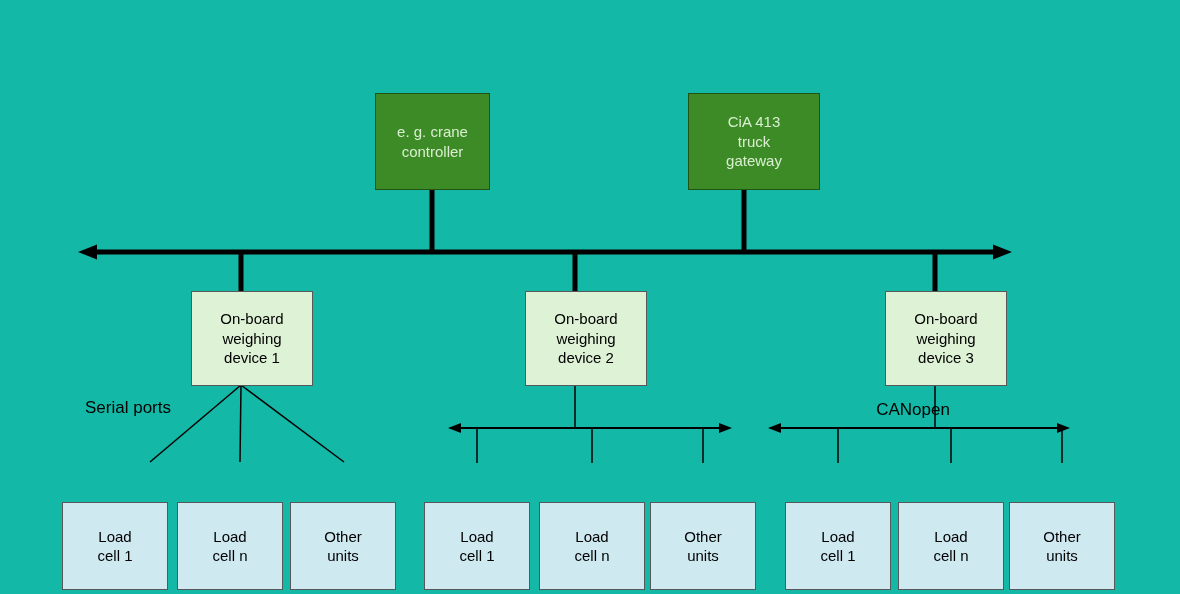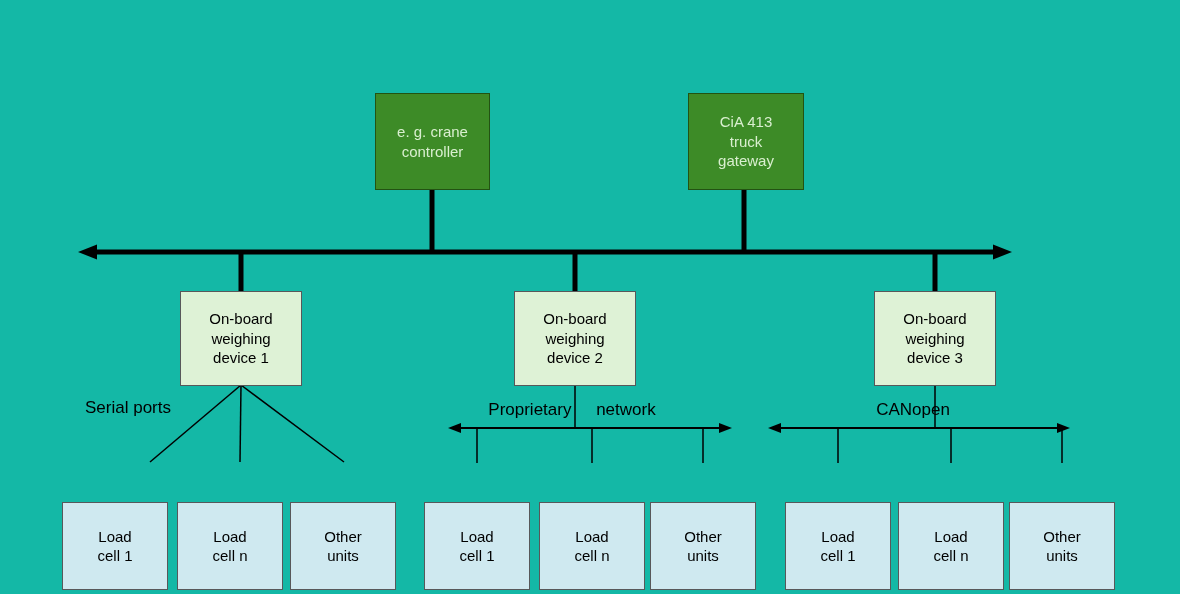--- a/index.html
+++ b/index.html
@@ -31,20 +31,21 @@
     color: #000;
   }
   .dark {
     background: #3d8b27;
     border: 1px solid #235312;
     color: #d9efcf;
   }
   .lightgreen {
     background: #def2d6;
     border: 1px solid #58585a;
+    margin-left: 11px;
   }
   .lightblue {
     background: #cfe9f0;
     border: 1px solid #58585a;
     margin-top: 40px;
   }
   .bus-label {
     position: absolute;
     left: 460px;
     top: 226px;
@@ -101,21 +102,21 @@
       <line class="thin" x1="838" y1="428" x2="838" y2="463"></line>
       <line class="thin" x1="951" y1="428" x2="951" y2="463"></line>
       <line class="thin" x1="1062" y1="428" x2="1062" y2="463"></line>
     </g>
   </svg>
 
   <div class="node dark" style="left: 375px; top: 93px; width: 115px; height: 97px; background-color: rgb(61, 139, 39);">
     <span>e. g. crane
 controller</span>
   </div>
-  <div class="node dark" style="left: 688px; top: 93px; width: 116px; height: 97px; background-color: rgb(61, 139, 39);">
+  <div class="node dark" style="left: 688px; top: 93px; width: 132px; height: 97px; background-color: rgb(61, 139, 39);">
     <span>CiA 413
 truck
 gateway</span>
   </div>
 
 
   <div class="node lightgreen" style="left: 180px; top: 291px; width: 122px; height: 95px; background-color: rgb(222, 242, 214);">
     <span>On-board
 weighing
 device 1</span>
@@ -125,21 +126,20 @@
 weighing
 device 2</span>
   </div>
   <div class="node lightgreen" style="left: 874px; top: 291px; width: 122px; height: 95px; background-color: rgb(222, 242, 214);">
     <span>On-board
 weighing
 device 3</span>
   </div>
 
   <div class="net-label" style="left:85px;top:398px">Serial ports</div>
-  <div class="net-label centered gap" style="left:452px;top:400px;width:240px">Proprietary network</div>
   <div class="net-label centered" style="left:848px;top:400px;width:130px">CANopen</div>
 
   <div class="node lightblue" style="left: 62px; top: 462px; width: 106px; height: 88px; background-color: rgb(207, 233, 240);">
     <span>Load
 cell 1</span>
   </div>
   <div class="node lightblue" style="left: 177px; top: 462px; width: 106px; height: 88px; background-color: rgb(207, 233, 240);">
     <span>Load
 cell n</span>
   </div>

